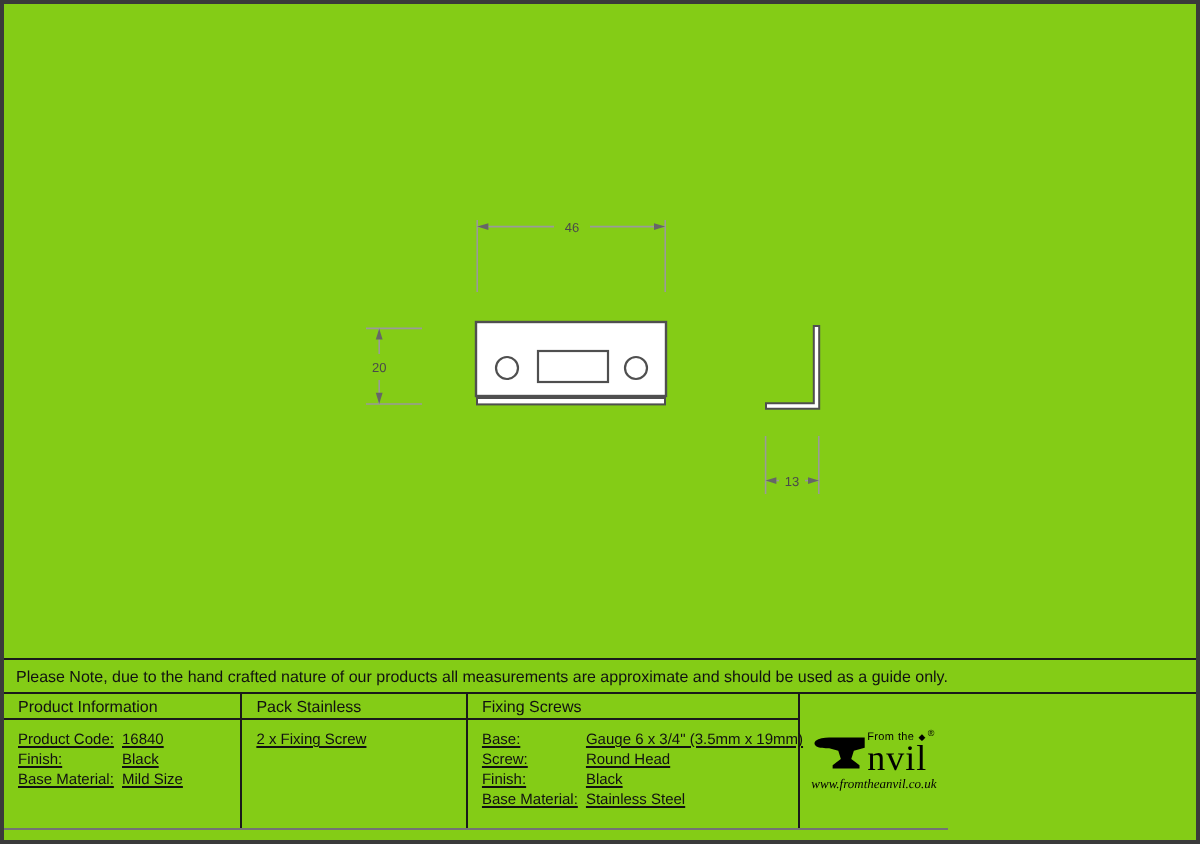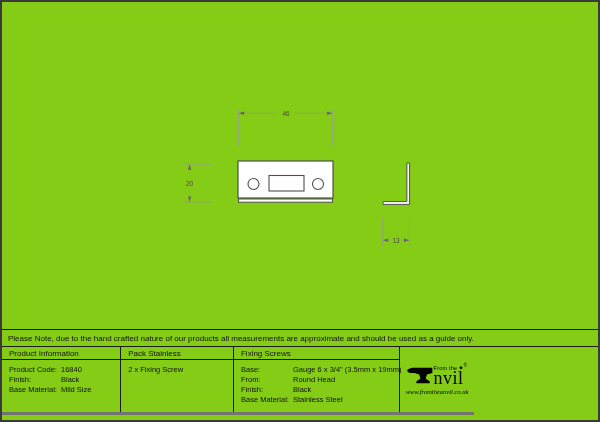--- a/index.html
+++ b/index.html
@@ -41,40 +41,40 @@
     font-size: 8px;
     color: #111;
   }
 
   
   .info-table {
     position: absolute;
     left: 0; top: 345px;
     width: 472px; height: 68px;
     display: flex;
-    border-bottom: 3px solid #737373;
+    border-bottom: 1px solid #737373;
     font-size: 7.5px;
     color: #111;
     white-space: nowrap;
     align-items: flex-end;
   }
   .col { height: 100%; }
   .col-product { width: 167px; border-right: 1px solid #1a1a1a; }
   .col-pack    { width: 158px; border-right: 1px solid #1a1a1a; }
   .col-fixing  { width: 166px; border-right: 1px solid #1a1a1a; }
   .col-logo    { width: 104px; display: flex; align-items: center; justify-content: center; }
 
   .col-header {
     height: 13px;
     line-height: 13px;
     padding-left: 7px;
     font-size: 8px;
     border-bottom: 1px solid #1a1a1a;
   }
-  .col-body { padding: 5px 0 0 7px; }
+  .col-body { padding: 5px 0 0 7px; text-decoration: underline; }
   .kv-row { display: flex; line-height: 10px; }
   .kv-label { width: 52px; flex: 0 0 52px; }
   .kv-value { flex: 1; }
   .pc-item { line-height: 10px; }
 
   
   .logo { text-align: center; color: #000; }
   .logo-row {
     position: relative;
     display: flex;
@@ -188,21 +188,21 @@
     </div>
 
     <div class="col col-fixing">
       <div class="col-header">Fixing Screws</div>
       <div class="col-body">
         <div class="kv-row">
           <span class="kv-label">Base:</span>
           <span class="kv-value">Gauge 6 x 3/4" (3.5mm x 19mm)</span>
         </div>
         <div class="kv-row">
-          <span class="kv-label">From:</span>
+          <span class="kv-label">Screw:</span>
           <span class="kv-value">Round Head</span>
         </div>
         <div class="kv-row">
           <span class="kv-label">Finish:</span>
           <span class="kv-value">Black</span>
         </div>
         <div class="kv-row">
           <span class="kv-label">Base Material:</span>
           <span class="kv-value">Stainless Steel</span>
         </div>

